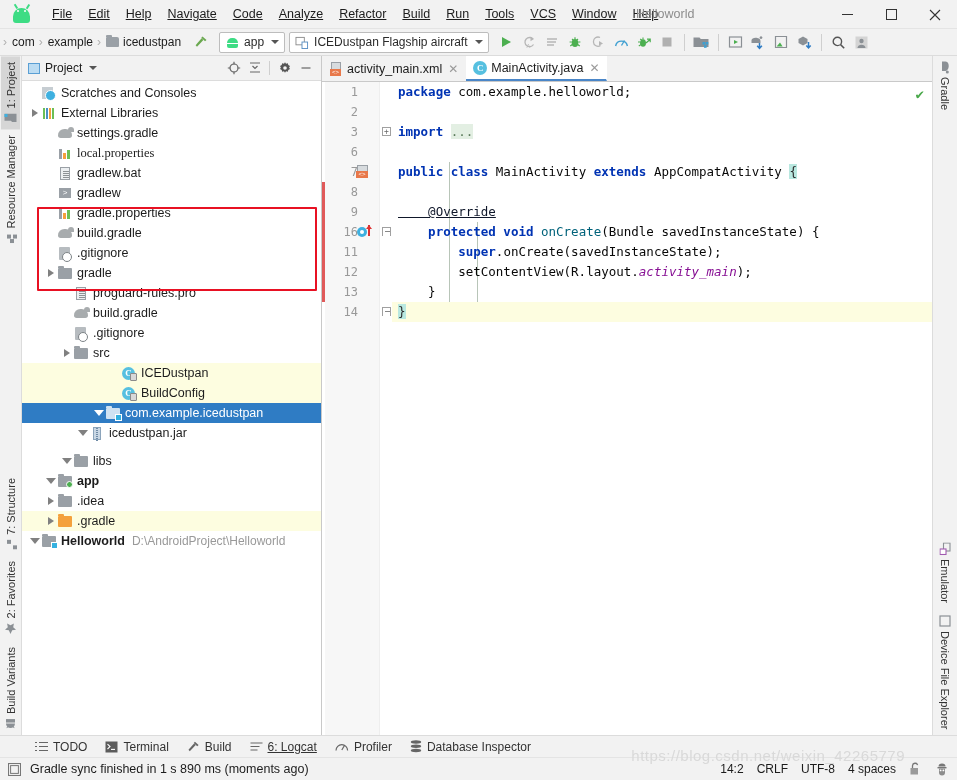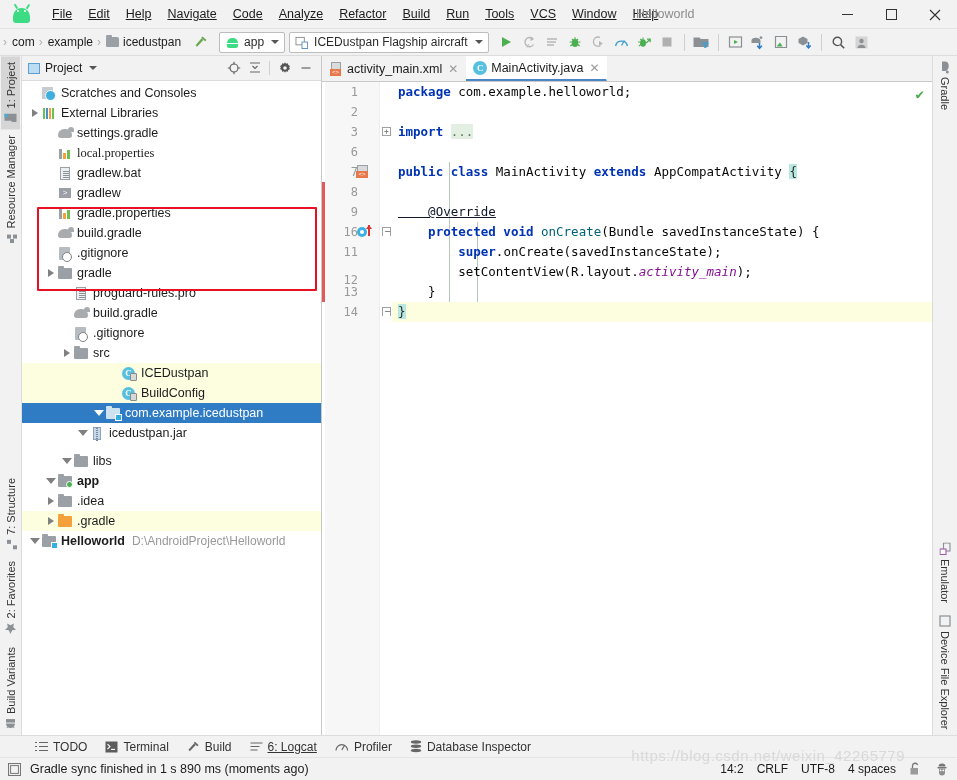--- a/index.html
+++ b/index.html
@@ -844,21 +844,21 @@
           </div>
         <div class="gln" style="top: 0px;">1</div>
             <div class="gln" style="top: 20px;">2</div>
             <div class="gln" style="top: 40px;">3</div>
             <div class="gln" style="top: 60px;">6</div>
             <div class="gln" style="top: 80px;">7</div>
             <div class="gln" style="top: 100px;">8</div>
             <div class="gln" style="top: 120px;">9</div>
             <div class="gln" style="top: 140px;">16</div>
             <div class="gln" style="top: 160px;">11</div>
-            <div class="gln" style="top: 188px;">12</div>
+            <div class="gln" style="top: 180px;">12</div>
             <div class="gln" style="top: 200px;">13</div>
             <div class="gln" style="top: 220px;">14</div>
           </div>
         <div class="foldcol" id="foldcol">
             <div class="foldmark" style="top: 45px;">+</div>
             <div class="fold-open" style="top: 145px;"></div>
             <div class="fold-open" style="top: 225px;"></div>
           </div>
         <div class="codebody" id="codebody">
           <div class="vline" style="left:57px; top:80px; height:160px;"></div>

